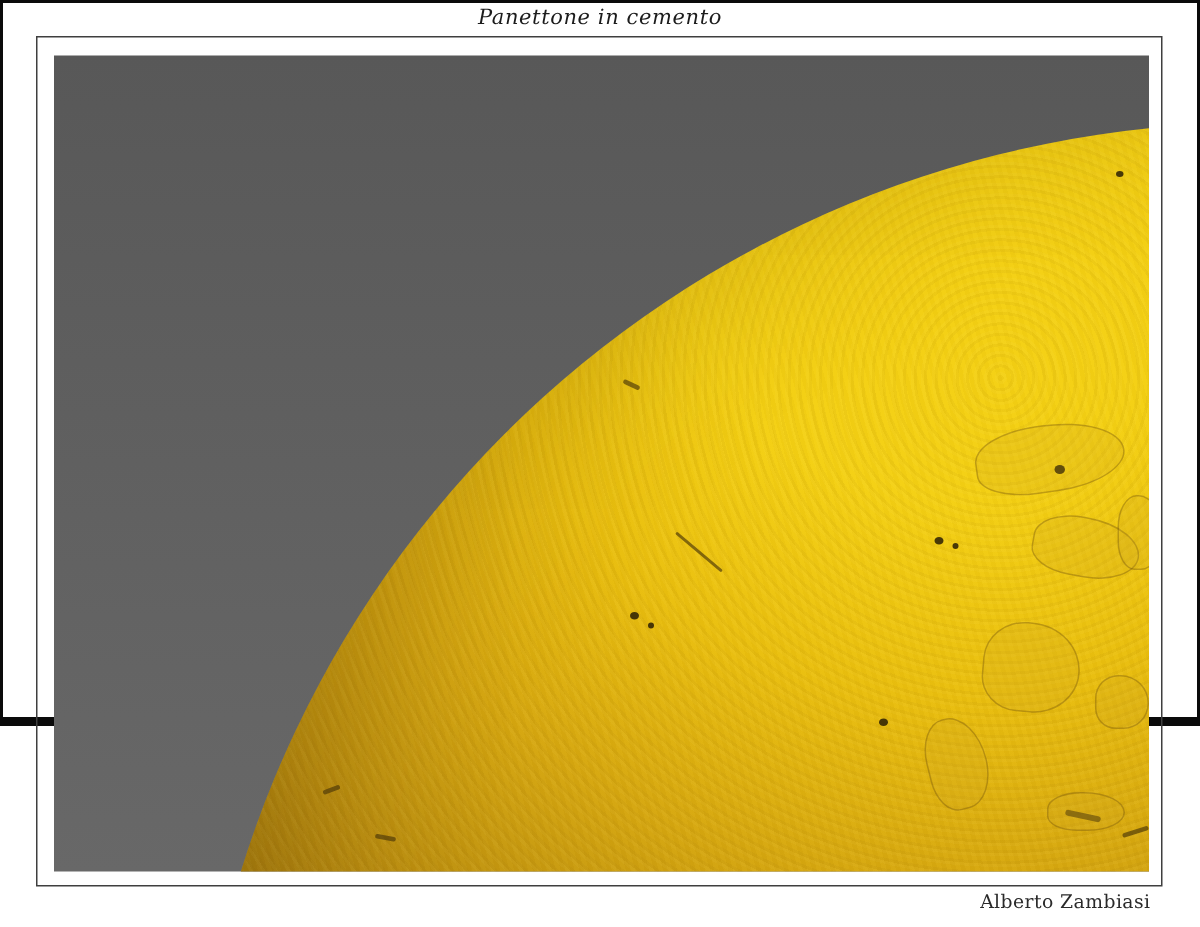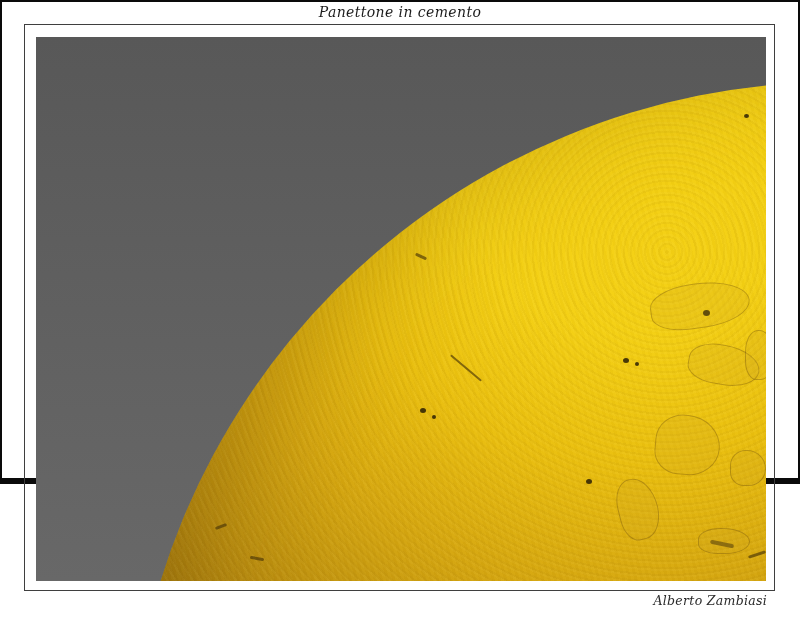--- a/index.html
+++ b/index.html
@@ -48,21 +48,20 @@
     font-style: italic;
     font-size: 14px;
     letter-spacing: 0.4px;
     color: var(--title-text, #1c1c1c);
   }
   
   .signature {
     position: absolute;
     top: 593px;
     right: 33px;
-    font-style: italic;
     font-size: 12.5px;
     letter-spacing: 0.3px;
     color: var(--signature-text, #2a2a2a);
   }
   
   .photo {
     position: absolute;
     left: 36px;
     top: 37px;
     width: 730px;

